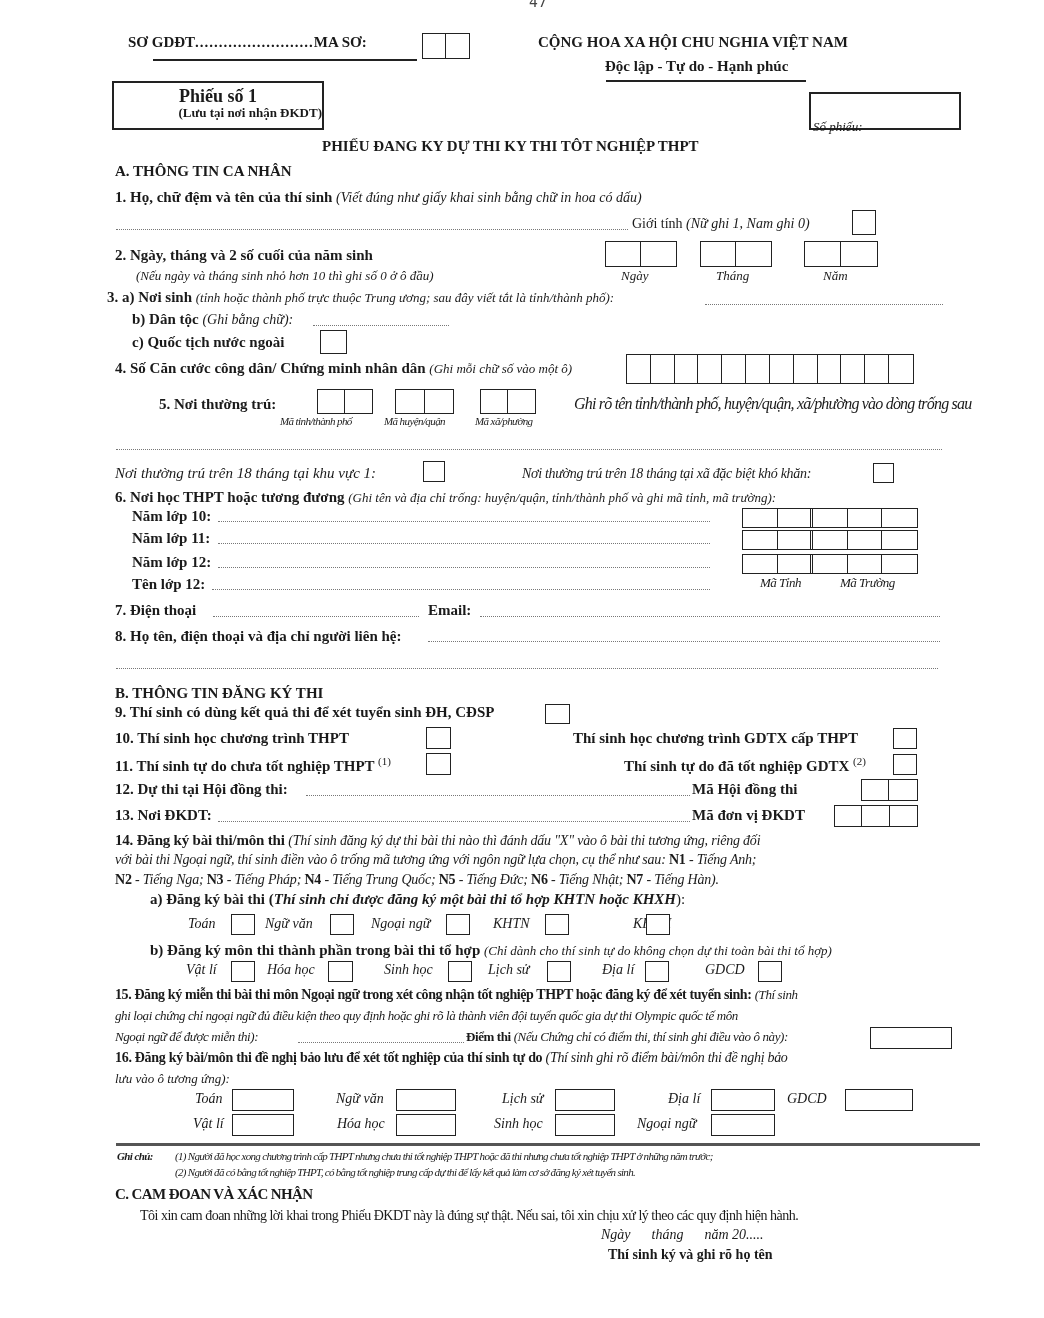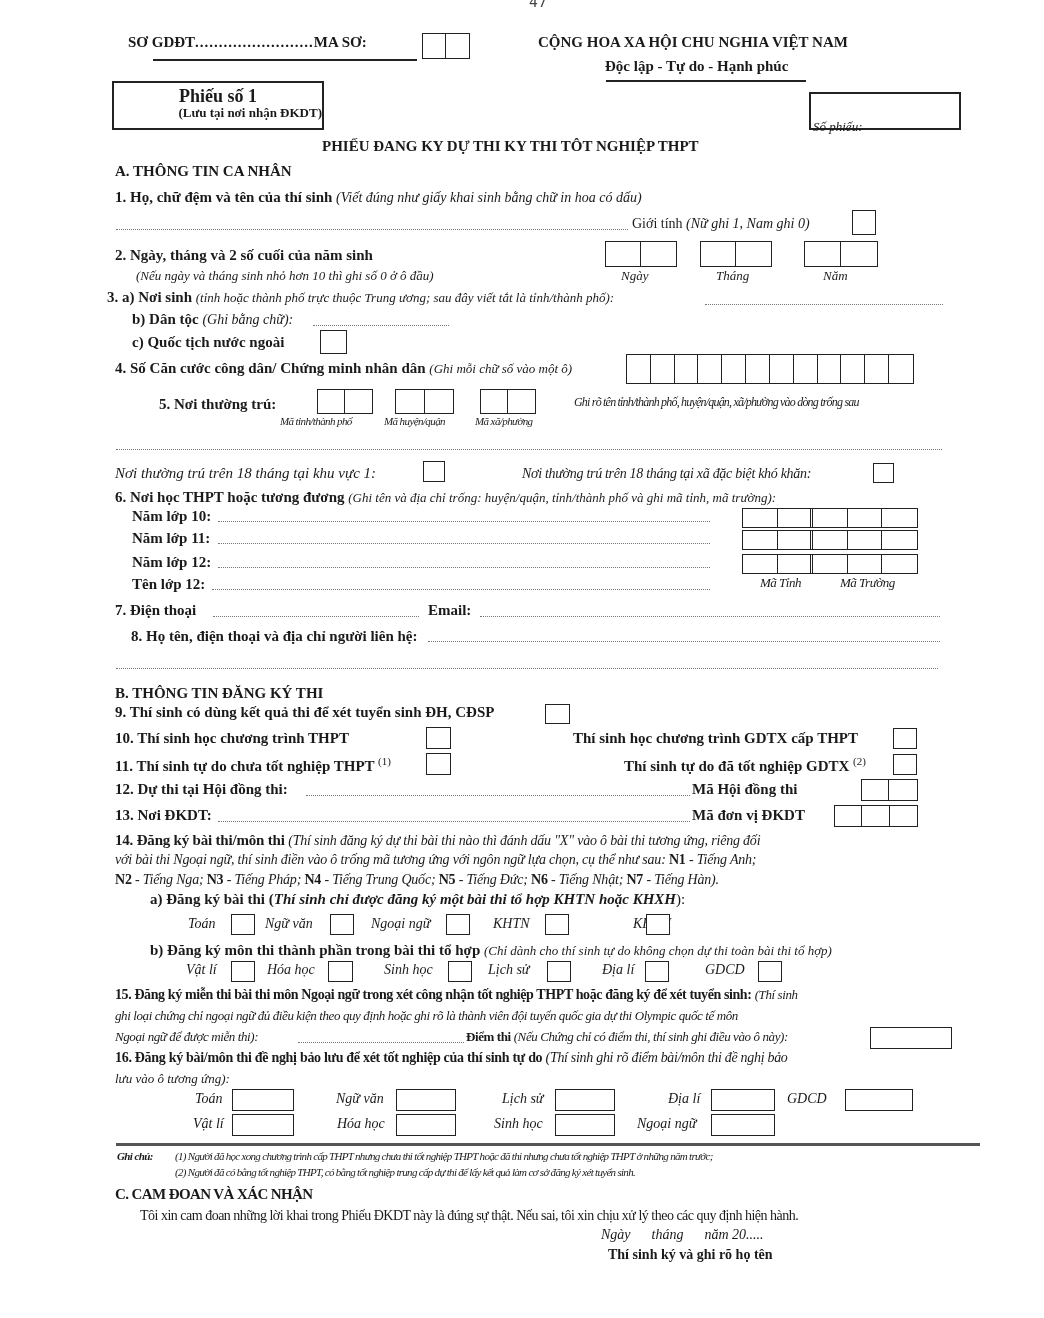--- a/index.html
+++ b/index.html
@@ -4,21 +4,21 @@
 <style>
   html, body { margin:0; padding:0; background:#fff; }
   body { width:1044px; height:1318px; position:relative; overflow:hidden;
          font-family:"Liberation Serif","DejaVu Serif",serif; color:#1a1a1a; }
   .abs { position:absolute; white-space:nowrap; }
   .b { font-weight:bold; }
   .i { font-style:italic; }
   .f15 { font-size:15px; }
   .f14 { font-size:14px; }
   .f13 { font-size:13px; }
-  .f12 { font-size:12px; }
+  .f12 { font-size:16px; }
   .f11 { font-size:11px; }
   .box { position:absolute; border:1.6px solid #222; box-sizing:border-box; background:#fff; }
   .cells { position:absolute; display:flex; border:1.6px solid #222; box-sizing:border-box; }
   .cells span { display:block; border-right:1.6px solid #222; box-sizing:border-box; height:100%; }
   .cells span:last-child { border-right:none; }
   .dots { position:absolute; border-bottom:1px dotted #777; height:0; }
   .rule { position:absolute; background:#222; }
   .pn { font-family:"DejaVu Sans",sans-serif; color:#444; font-size:14px; }
 </style>
 </head>
@@ -174,21 +174,21 @@
     <span style="width:35px"></span>
   </div>
 <div class="abs i f13" style="left:760px; top:575px; letter-spacing:-0.5px;">Mã Tỉnh</div>
 <div class="abs i f13" style="left:840px; top:575px; letter-spacing:-0.5px;">Mã Trường</div>
 
 <div class="abs b f15" style="left:115px; top:602px;">7. Điện thoại</div>
 <div class="dots" style="left:213px; top:616px; width:206px;"></div>
 <div class="abs b f15" style="left:428px; top:602px;">Email:</div>
 <div class="dots" style="left:480px; top:616px; width:460px;"></div>
 
-<div class="abs b f15" style="left:115px; top:628px;margin-left:16px;">8. Họ tên, điện thoại và địa chỉ người liên hệ:</div>
+<div class="abs b f15" style="left:115px; top:628px;">8. Họ tên, điện thoại và địa chỉ người liên hệ:</div>
 <div class="dots" style="left:428px; top:641px; width:512px;"></div>
 <div class="dots" style="left:116px; top:668px; width:822px;"></div>
 
 <div class="abs b f15" style="left:115px; top:685px;">B. THÔNG TIN ĐĂNG KÝ THI</div>
 <div class="abs b f15" style="left:115px; top:704px;">9. Thí sinh có dùng kết quả thi để xét tuyển sinh ĐH, CĐSP</div>
 <div class="box" style="left:545px; top:704px; width:25px; height:20px;"></div>
 
 <div class="abs b f15" style="left:115px; top:730px;">10. Thí sinh học chương trình THPT</div>
 <div class="box" style="left:426px; top:727px; width:25px; height:22px;"></div>
 <div class="abs b f15" style="left:573px; top:730px;">Thí sinh học chương trình GDTX cấp THPT</div>

